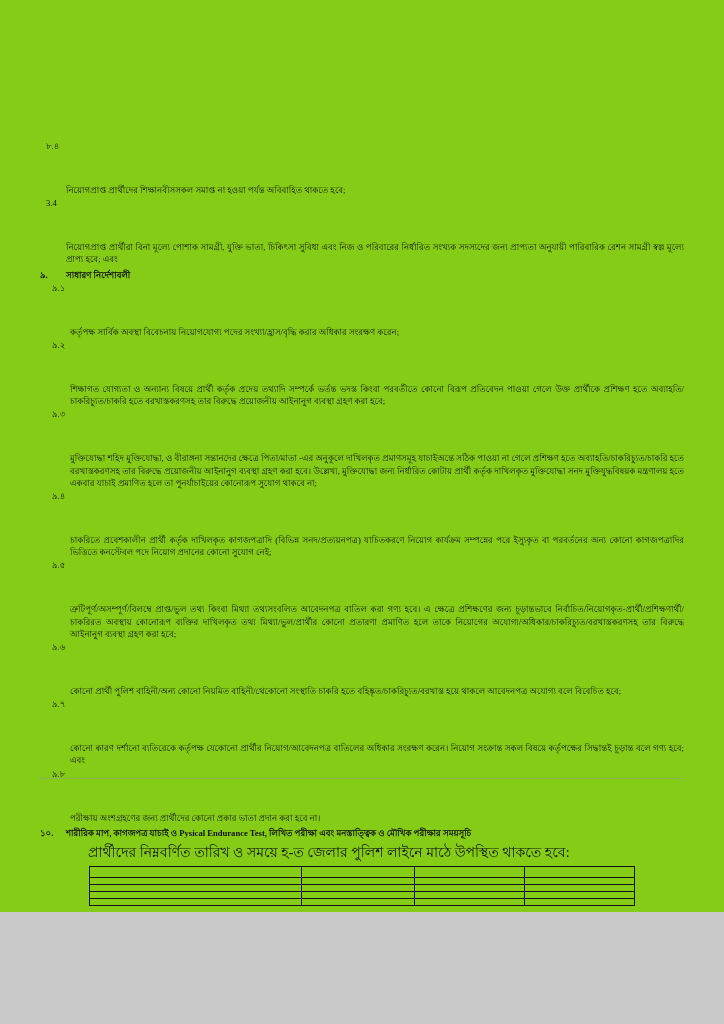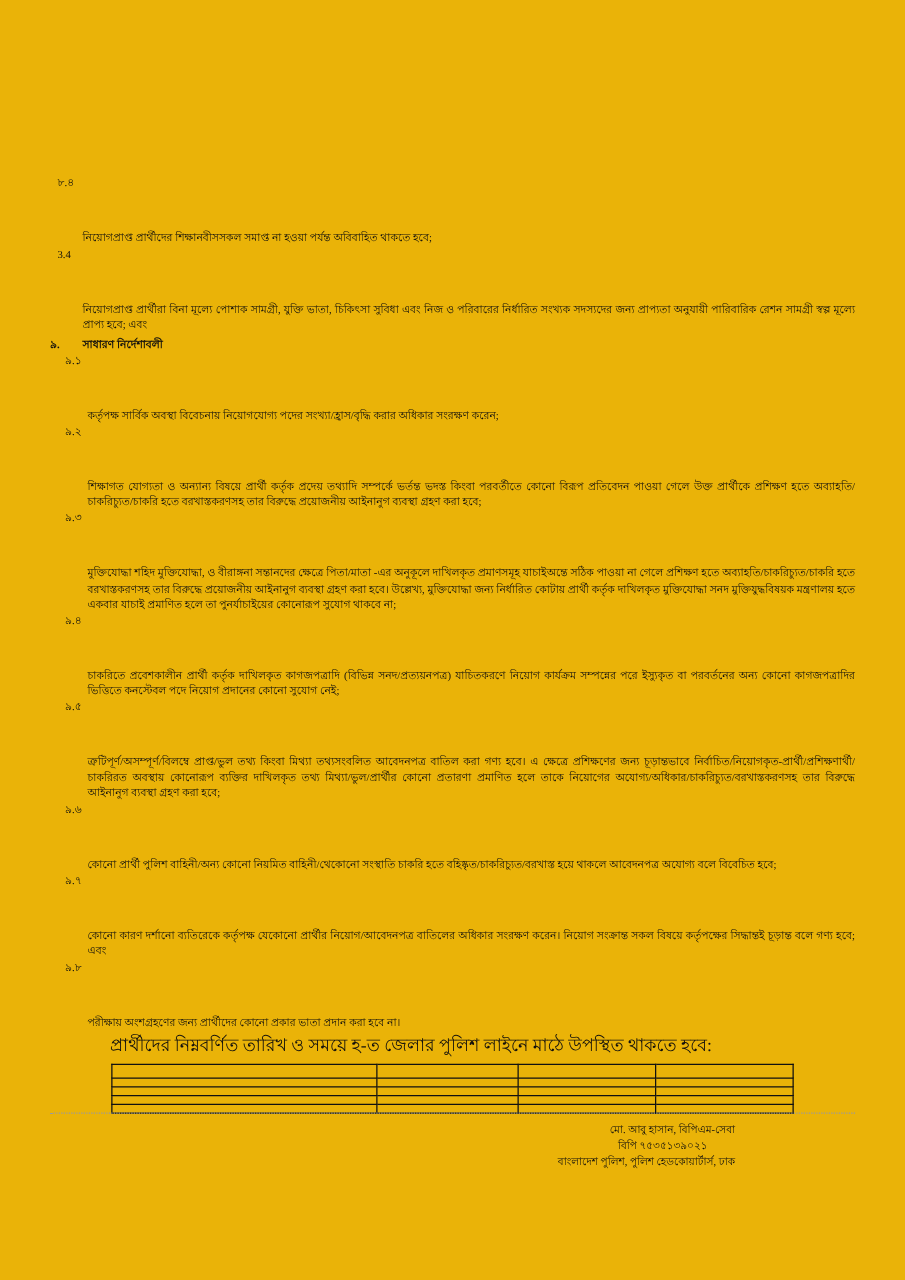--- a/index.html
+++ b/index.html
@@ -5,22 +5,22 @@
   html, body {
     margin: 0;
     padding: 0;
     background: #c9c9c9;
   }
   body {
     font-family: "Liberation Serif", "DejaVu Serif", serif;
   }
   .page {
     width: 724px;
-    height: 1024px;
-    background: #eab308;
+    height: 912px;
+    background: #84cc16;
     position: relative;
     box-sizing: border-box;
     overflow: hidden;
     margin: 0 auto;
   }
   .content {
     position: absolute;
     left: 0;
     top: 0;
     width: 724px;
@@ -171,20 +171,24 @@
       <div class="row">
         <div class="num sub">৯.৭</div>
         <div class="txt">কোনো কারণ দর্শানো ব্যতিরেকে কর্তৃপক্ষ যেকোনো প্রার্থীর নিয়োগ/আবেদনপত্র বাতিলের অধিকার সংরক্ষণ করেন। নিয়োগ সংক্রান্ত সকল বিষয়ে কর্তৃপক্ষের সিদ্ধান্তই চূড়ান্ত বলে গণ্য হবে; এবং</div>
       </div>
       <div class="row">
         <div class="num sub">৯.৮</div>
         <div class="txt">পরীক্ষায় অংশগ্রহণের জন্য প্রার্থীদের কোনো প্রকার ভাতা প্রদান করা হবে না।</div>
       </div>
     </div>
 
+    <div class="sec-head">
+      <div class="num">১০.</div>
+      <div class="title">শারীরিক মাপ, কাগজপত্র যাচাই ও Pysical Endurance Test, লিখিত পরীক্ষা এবং মনস্তাত্ত্বিক ও মৌখিক পরীক্ষার সময়সূচি</div>
+    </div>
     <div class="intro-line">প্রার্থীদের নিম্নবর্ণিত তারিখ ও সময়ে হ-ত জেলার পুলিশ লাইনে মাঠে উপস্থিত থাকতে হবে:</div>
 
     <table class="sched">
       <colgroup>
           <col class="c1">
           <col class="c2">
           <col class="c3">
           <col class="c4">
         </colgroup>
       <thead>

